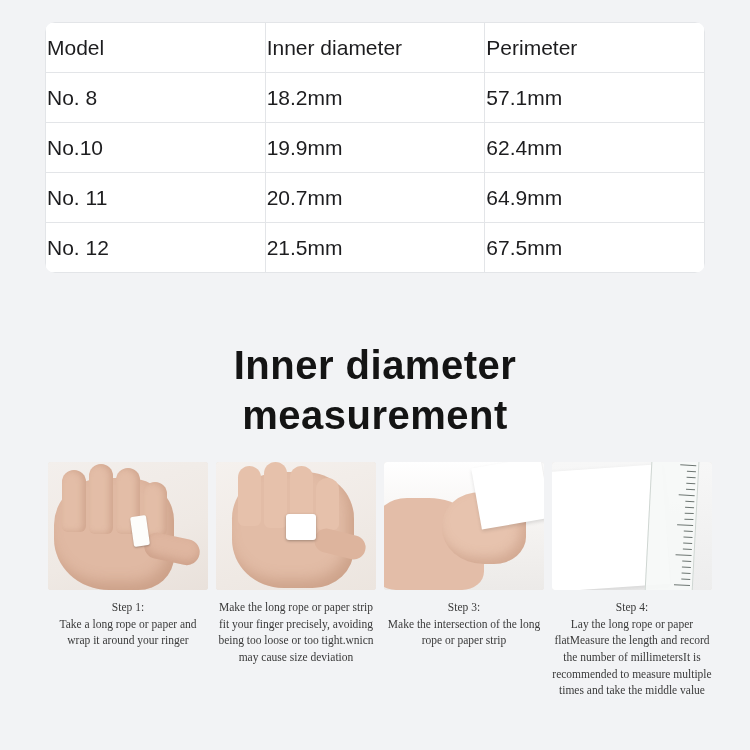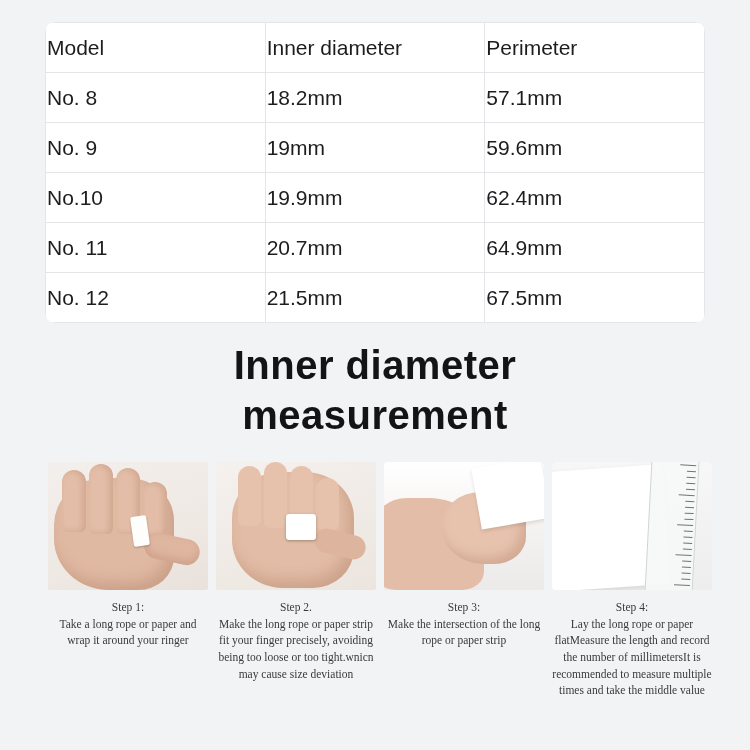--- a/index.html
+++ b/index.html
@@ -254,25 +254,20 @@
       <tbody>
           <tr>
         <th>Model</th>
         <th>Inner diameter</th>
         <th>Perimeter</th>
       </tr>
       <tr>
         <td>No. 8</td>
         <td>18.2mm</td>
         <td>57.1mm</td>
-      </tr>
-      <tr>
-        <td>No. 9</td>
-        <td>19mm</td>
-        <td>59.6mm</td>
       </tr>
       <tr>
         <td>No.10</td>
         <td>19.9mm</td>
         <td>62.4mm</td>
       </tr>
       <tr>
         <td>No. 11</td>
         <td>20.7mm</td>
         <td>64.9mm</td>
@@ -315,21 +310,20 @@
         <div class="bg"></div>
         <div class="palm"></div>
         <div class="f f1"></div>
         <div class="f f2"></div>
         <div class="f f3"></div>
         <div class="f f4"></div>
         <div class="thumb"></div>
         <div class="strip"></div>
       </div>
       <div class="step-caption">
-        <span class="title">Step 2.</span>
         <span>Make the long rope or paper strip fit your finger precisely, avoiding being too loose or too tight.wnicn may cause size deviation</span>
       </div>
     </div>
 
     <div class="step">
       <div class="photo p3">
         <div class="bg"></div>
         <div class="arm"></div>
         <div class="hand"></div>
         <div class="fing"></div>

